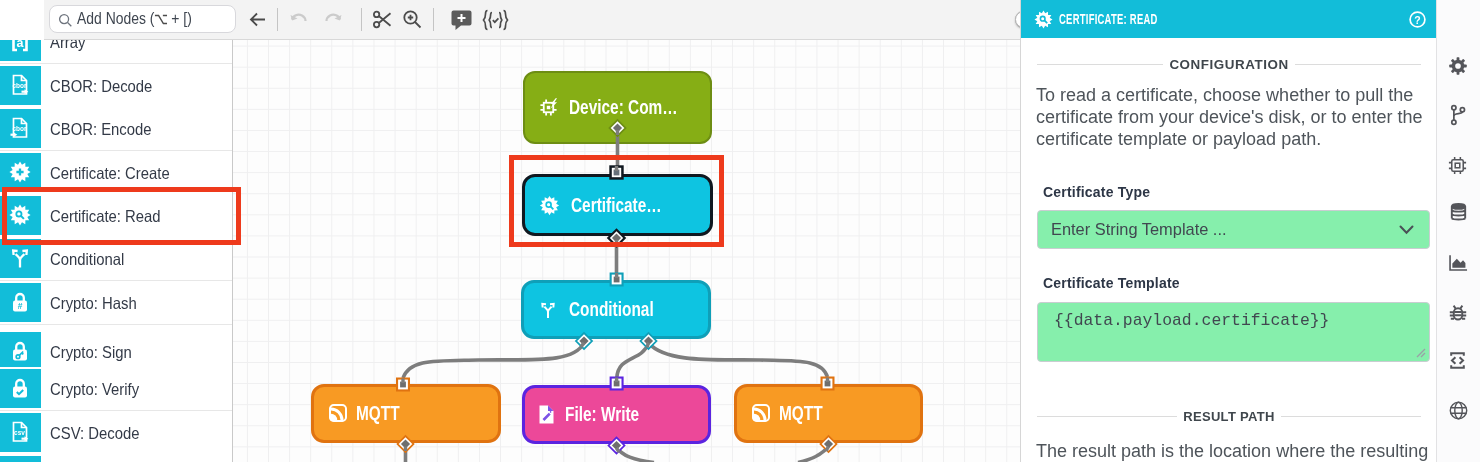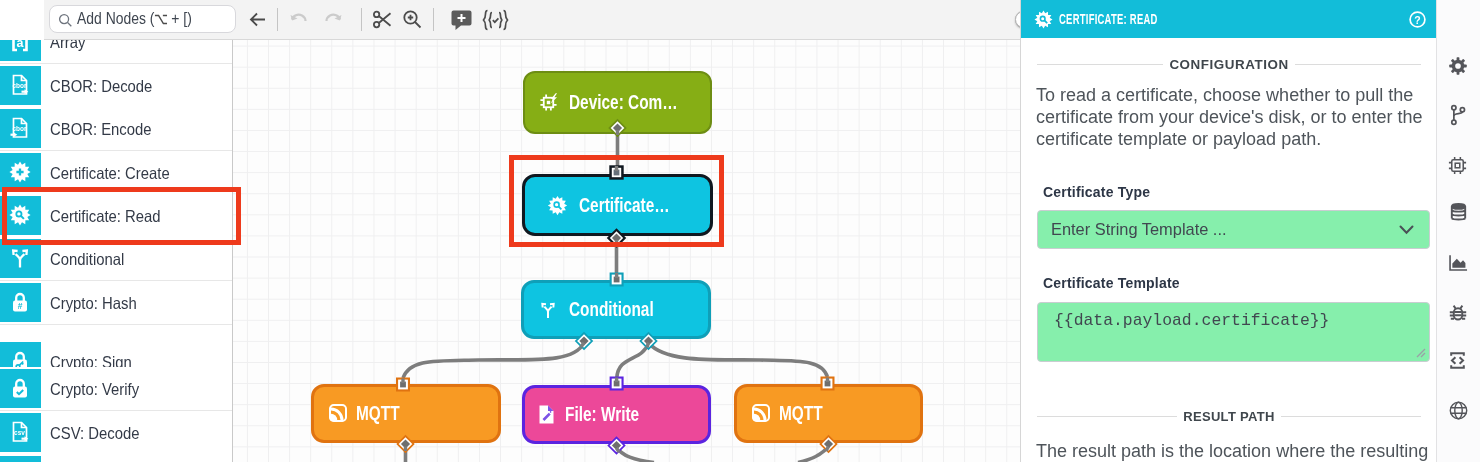--- a/index.html
+++ b/index.html
@@ -48,32 +48,32 @@
   
   #strip { left:1436px; top:0; width:44px; height:462px; background:#fbfbfc; border-left:1px solid #e2e2e4; }
   .strip-ic { position:absolute; left:11px; }
 </style>
 </head>
 <body>
 <div id="stage">
 
   <div id="canvas" class="abs"></div>
 
-  <div class="node" style="left:523px;top:71px;width:189px;height:63px;background:#86ae15;border:2.5px solid #6d8d13;border-radius:12px;z-index:4;">
+  <div class="node" style="left:523px;top:71px;width:189px;height:73px;background:#86ae15;border:2.5px solid #6d8d13;border-radius:12px;z-index:4;">
     <svg class="nicon" width="19" height="19" viewBox="0 0 20 20">
         <g stroke="#fff" stroke-width="1.9" fill="none">
           <rect x="5" y="5" width="10" height="10"></rect>
           <path d="M7.5 5 V1.5 M5 7.5 H1.5 M5 12.5 H1.5 M15 12.5 H18.5 M7.5 15 V18.5 M12.5 15 V18.5"></path>
         </g>
         <rect x="8.2" y="8.2" width="3.6" height="3.6" fill="#fff"></rect>
         <path d="M17.5 0.3 L12.6 6.3 H14.9 L12 11.2 L19 4.5 H16.2 L19 0.3 Z" fill="#fff"></path>
       </svg>
     <span>Device: Com…</span>
   </div>
-  <div class="node" style="left:522px;top:174px;width:191px;height:62px;background:#0ec4e1;border:3px solid #101820;border-radius:13px;z-index:4;padding-left:8px;">
+  <div class="node" style="left:522px;top:174px;width:191px;height:62px;background:#0ec4e1;border:3px solid #101820;border-radius:13px;z-index:4;">
     <svg class="nicon" width="21" height="21" viewBox="0 0 24 24">
         <path d="M12.00 1.00 L14.04 4.37 L17.50 2.47 L17.59 6.41 L21.53 6.50 L19.63 9.96 L23.00 12.00 L19.63 14.04 L21.53 17.50 L17.59 17.59 L17.50 21.53 L14.04 19.63 L12.00 23.00 L9.96 19.63 L6.50 21.53 L6.41 17.59 L2.47 17.50 L4.37 14.04 L1.00 12.00 L4.37 9.96 L2.47 6.50 L6.41 6.41 L6.50 2.47 L9.96 4.37 Z" fill="#fff"></path>
         <circle cx="11" cy="11" r="2.8" stroke="#0ec4e1" stroke-width="1.9" fill="none"></circle>
         <path d="M13.1 13.1 L16.4 16.4" stroke="#0ec4e1" stroke-width="2.1"></path>
       </svg>
     <span>Certificate…</span>
   </div>
   <div class="node" style="left:521px;top:280px;width:190px;height:59px;background:#0ec4e1;border:3px solid #0f9fb8;border-radius:13px;z-index:4;">
     <svg class="nicon" width="20" height="20" viewBox="0 0 24 24">
         <g stroke="#fff" stroke-width="2.4" fill="none">
@@ -351,21 +351,21 @@
     <div class="prow" style="top:241px;">
       <div class="pblock">
           <svg style="position:absolute;left:8px;top:7px;" width="24" height="24" viewBox="0 0 24 24">
             <path d="M8.2 11 V7.8 a3.8 3.8 0 0 1 7.6 0 V11" stroke="#fff" stroke-width="2.3" fill="none"></path>
             <rect x="5" y="10.5" width="14" height="11" rx="2" fill="#fff"></rect>
             <text x="12" y="19.3" font-size="8.5" font-weight="bold" fill="#12bdd9" text-anchor="middle" font-family="Liberation Sans">#</text>
           </svg>
         </div>
       <div class="plabel">Crypto: Hash</div>
     </div>
-    <div class="prow" style="top:300px;">
+    <div class="prow" style="top:290px;">
       <div class="pblock">
           <svg style="position:absolute;left:8px;top:7px;" width="24" height="24" viewBox="0 0 24 24">
             <path d="M8.2 11 V7.8 a3.8 3.8 0 0 1 7.6 0 V11" stroke="#fff" stroke-width="2.3" fill="none"></path>
             <rect x="5" y="10.5" width="14" height="11" rx="2" fill="#fff"></rect>
             <g stroke="#12bdd9" stroke-width="1.7" fill="none">
               <circle cx="10" cy="17.7" r="1.8"></circle>
               <path d="M11.3 16.4 L15.2 12.5 M13.8 13.9 l1.5 1.5"></path>
             </g>
           </svg>
         </div>

